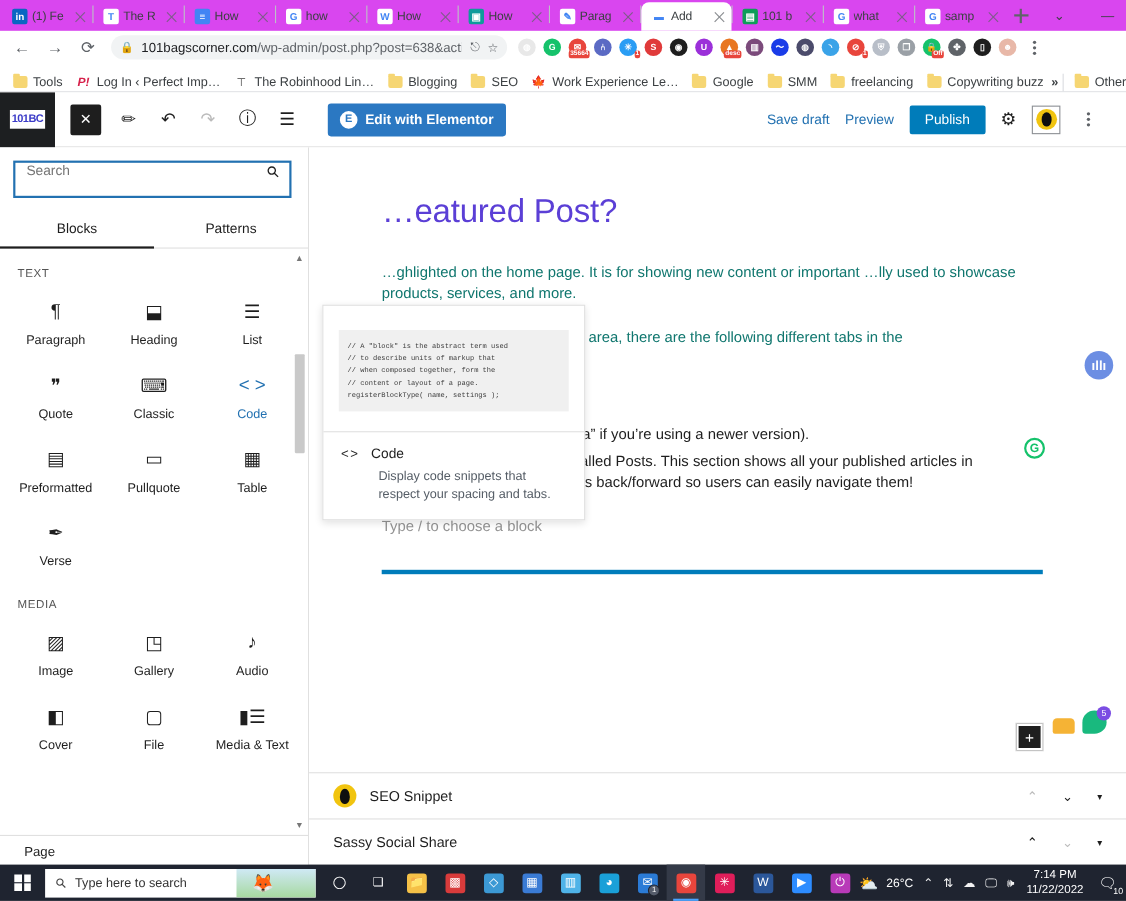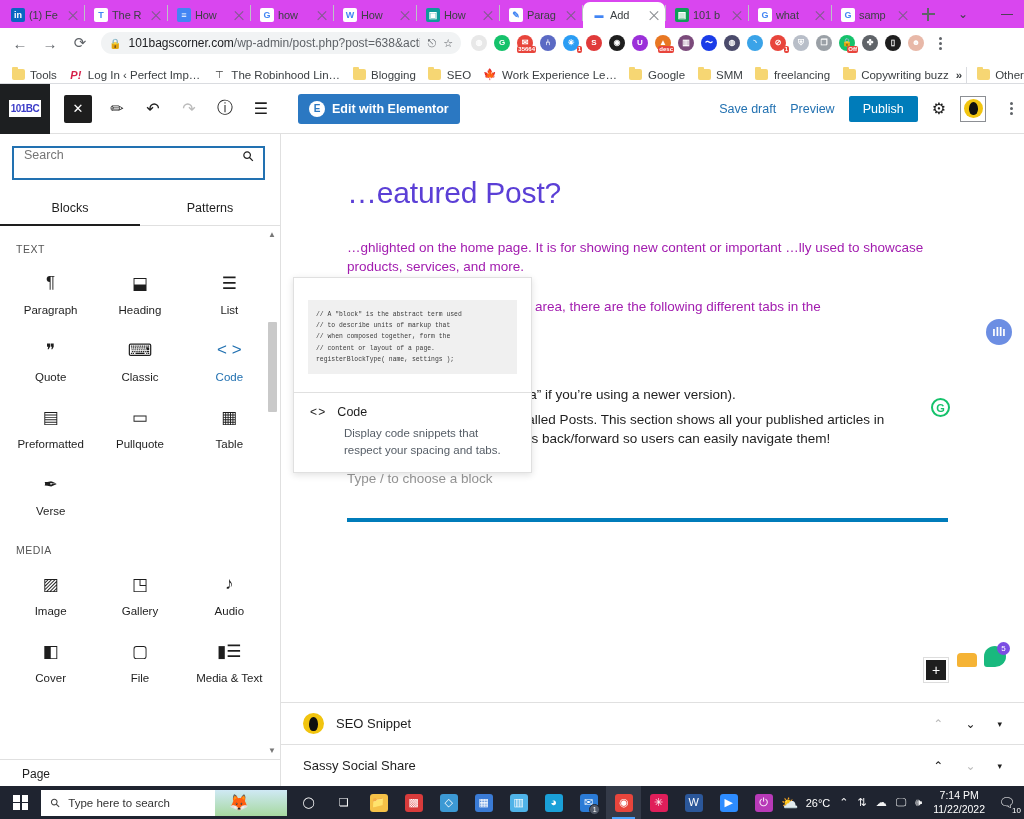--- a/index.html
+++ b/index.html
@@ -232,21 +232,21 @@
   }
   .elementor-btn .ebadge {
     width: 16px; height: 16px; border-radius: 50%;
     background: #fff; color: #2b78c2;
     display: flex; align-items: center; justify-content: center;
     font-size: 10px; font-weight: bold;
   }
   .hdr-right {
     margin-left: auto;
     display: flex; align-items: center; gap: 14px;
-    padding-right: 2px;
+    padding-right: 24px;
   }
   .link-btn { color: #2271b1; font-size: 12.5px; }
   .publish-btn {
     background: #007cba; color: #fff;
     height: 26px; border-radius: 2px;
     display: flex; align-items: center;
     padding: 0 14px; font-size: 12.5px;
   }
   .gear { font-size: 16px; color: #1e1e1e; }
   .yoast-avatar {
@@ -381,21 +381,21 @@
   .post-title {
     font-size: 30px;
     color: #5b3fd6;
     font-weight: normal;
     line-height: 1.25;
     margin-bottom: 26px;
     letter-spacing: -0.2px;
   }
   .post-p {
     font-size: 13.5px;
-    color: #a21caf;
+    color: #0f766e;
     line-height: 1.45;
     margin-bottom: 20px;
     max-width: 600px;
   }
   .post-ul { margin: 0 0 14px 18px; max-width: 600px; }
   .post-ul li {
     font-size: 13.5px; color: #1e1e1e;
     line-height: 1.45; margin-bottom: 5px;
   }
   .empty-block {

